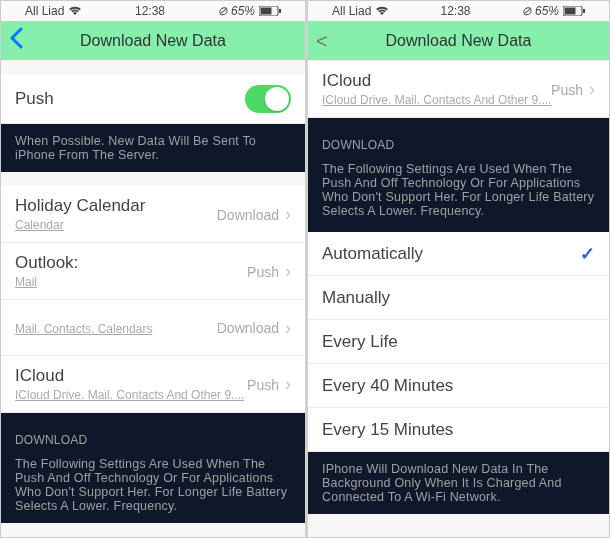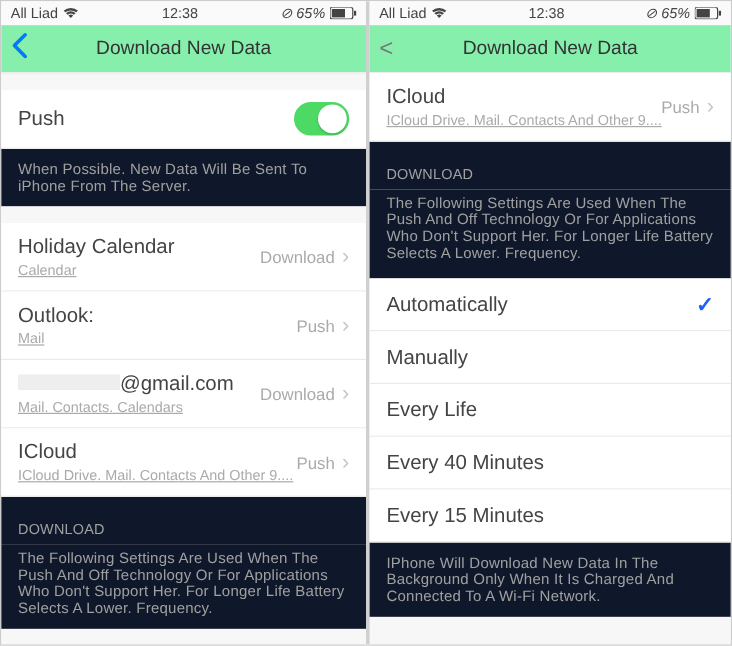--- a/index.html
+++ b/index.html
@@ -21,21 +21,21 @@
     }
     .phone + .phone { border-left: 3px solid #d0d0d0; }
 
     
     .status-bar {
       height: 20px;
       background: #fafafa;
       display: flex;
       align-items: center;
       justify-content: space-between;
-      padding: 0 8px;
+      padding: 0 24px;
       font-size: 12px;
       color: #444;
     }
     .status-left { display: flex; align-items: center; gap: 4px; }
     .status-right { display: flex; align-items: center; gap: 4px; font-style: italic; }
     .wifi-icon, .battery-icon { display: inline-flex; align-items: center; }
 
     
     .nav-bar {
       height: 40px;
@@ -180,24 +180,20 @@
   <div class="cell tall">
     <span class="cell-label">Outlook:</span>
     <span class="cell-sub">Mail</span>
     <div class="cell-right" style="position:absolute; right:14px; top:50%; transform:translateY(-50%);">
       <span>Push</span>
       <span class="chevron">›</span>
     </div>
   </div>
 
   <div class="cell tall">
-    <span class="cell-label gmail-label">
-      <span class="gmail-blank"></span>
-      <span>@gmail.com</span>
-    </span>
     <span class="cell-sub">Mail. Contacts. Calendars</span>
     <div class="cell-right" style="position:absolute; right:14px; top:50%; transform:translateY(-50%);">
       <span>Download</span>
       <span class="chevron">›</span>
     </div>
   </div>
 
   <div class="cell tall">
     <span class="cell-label">ICloud</span>
     <span class="cell-sub">ICloud Drive. Mail. Contacts And Other 9....</span>

